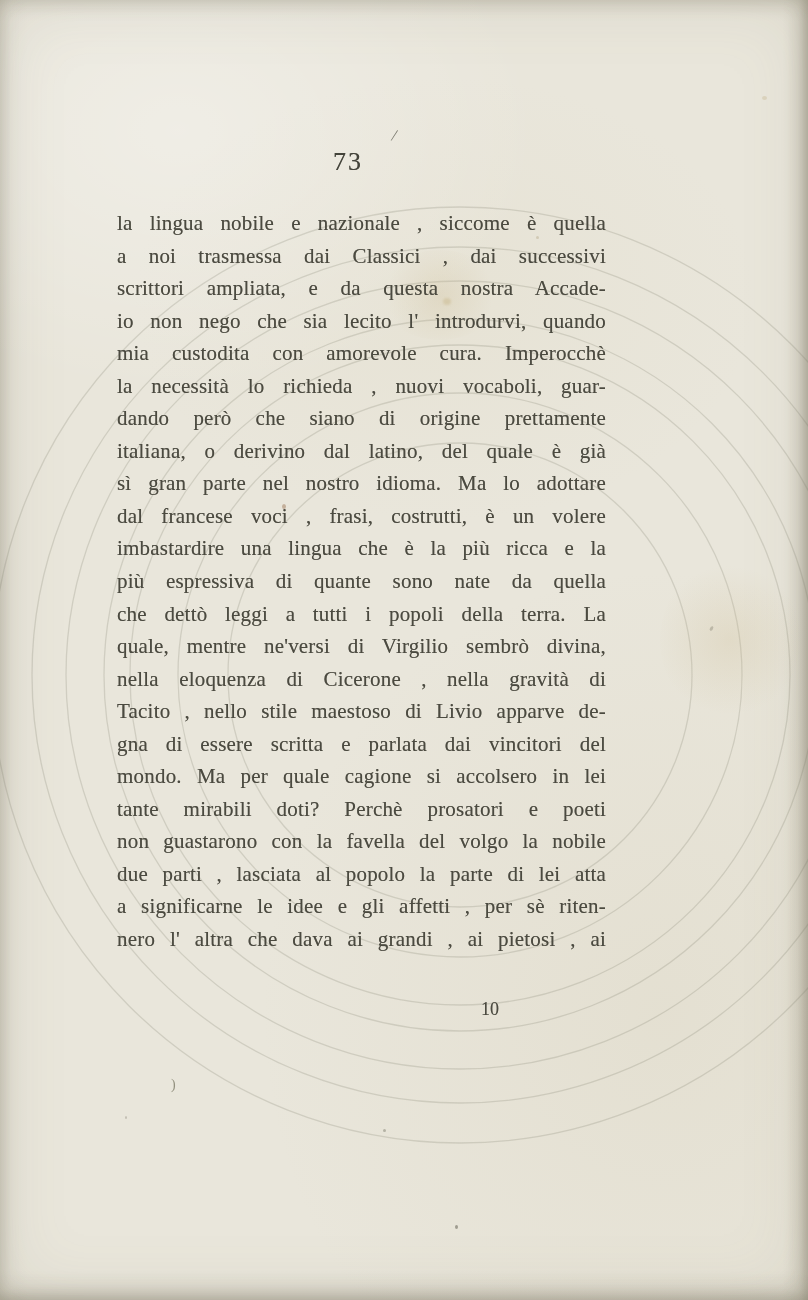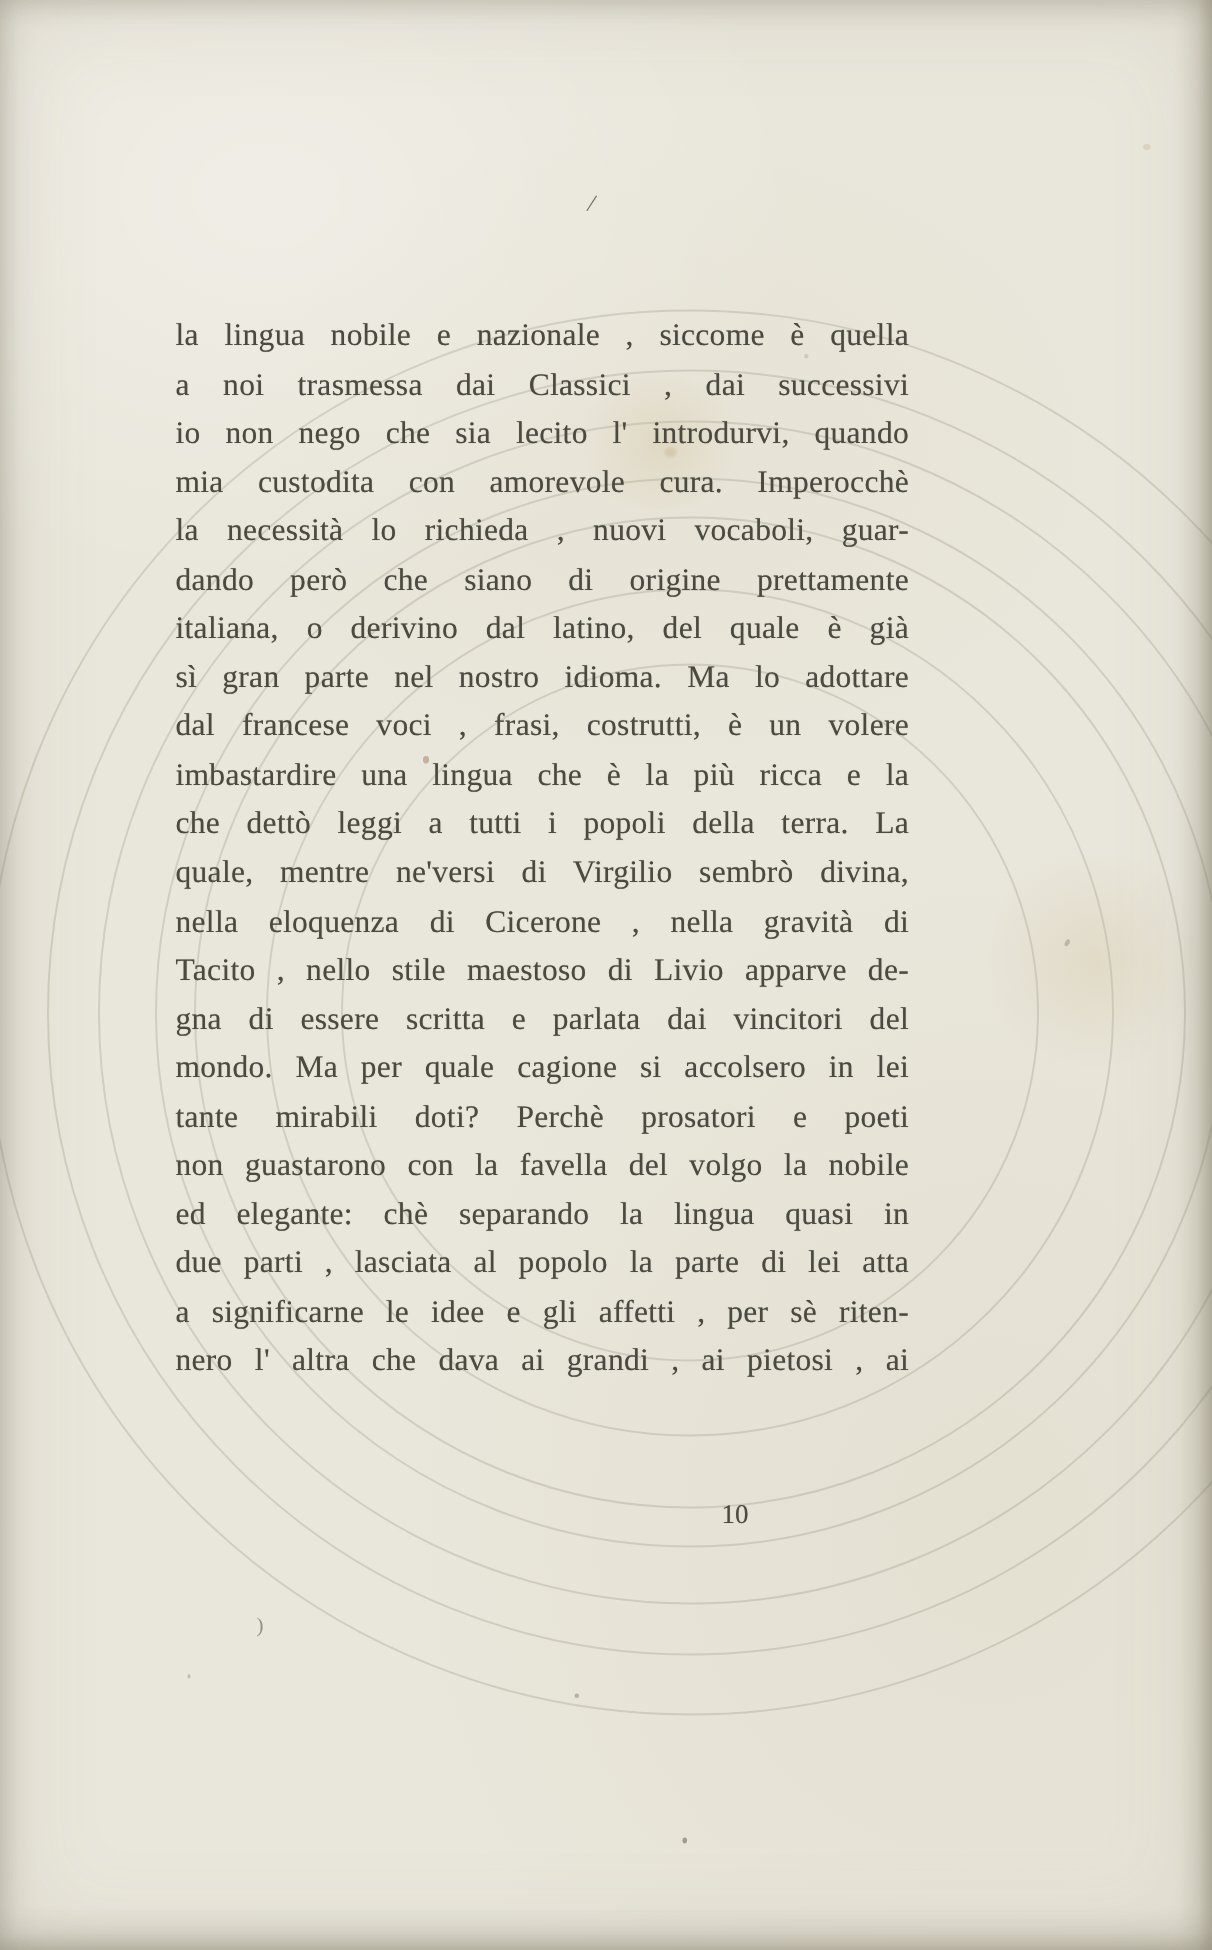--- a/index.html
+++ b/index.html
@@ -76,41 +76,43 @@
       <circle cx="460" cy="675" r="394"></circle>
       <circle cx="460" cy="675" r="428"></circle>
       <circle cx="460" cy="675" r="468"></circle>
     </svg>
 
   <div class="stain st1"></div>
   <div class="stain st2"></div>
 
   <div class="stray slash">/</div>
 
+  <div class="pagenum">73</div>
 
   <div class="text">
       <div class="line">la lingua nobile e nazionale , siccome è quella</div>
       <div class="line">a noi trasmessa dai Classici , dai successivi</div>
+      <div class="line">scrittori ampliata, e da questa nostra Accade-</div>
       <div class="line">io non nego che sia lecito l' introdurvi, quando</div>
       <div class="line">mia custodita con amorevole cura. Imperocchè</div>
       <div class="line">la necessità lo richieda , nuovi vocaboli, guar-</div>
       <div class="line">dando però che siano di origine prettamente</div>
       <div class="line">italiana, o derivino dal latino, del quale è già</div>
       <div class="line">sì gran parte nel nostro idioma. Ma lo adottare</div>
       <div class="line">dal francese voci , frasi, costrutti, è un volere</div>
       <div class="line">imbastardire una lingua che è la più ricca e la</div>
+      <div class="line">più espressiva di quante sono nate da quella</div>
       <div class="line">che dettò leggi a tutti i popoli della terra. La</div>
       <div class="line">quale, mentre ne'versi di Virgilio sembrò divina,</div>
       <div class="line">nella eloquenza di Cicerone , nella gravità di</div>
       <div class="line">Tacito , nello stile maestoso di Livio apparve de-</div>
       <div class="line">gna di essere scritta e parlata dai vincitori del</div>
       <div class="line">mondo. Ma per quale cagione si accolsero in lei</div>
       <div class="line">tante mirabili doti? Perchè prosatori e poeti</div>
       <div class="line">non guastarono con la favella del volgo la nobile</div>
-      <div class="line">ed elegante: chè separando la lingua quasi in</div>
       <div class="line">due parti , lasciata al popolo la parte di lei atta</div>
       <div class="line">a significarne le idee e gli affetti , per sè riten-</div>
       <div class="line">nero l' altra che dava ai grandi , ai pietosi , ai</div>
     </div>
 
   <div class="signature">10</div>
 
   <div class="stray paren">)</div>
 
   <div class="speck sp1"></div>

